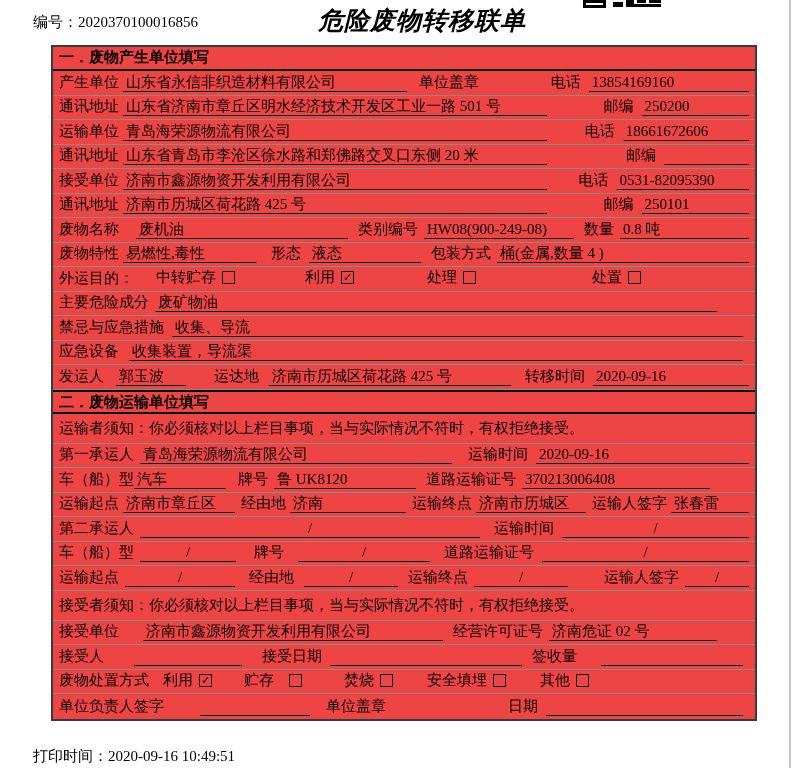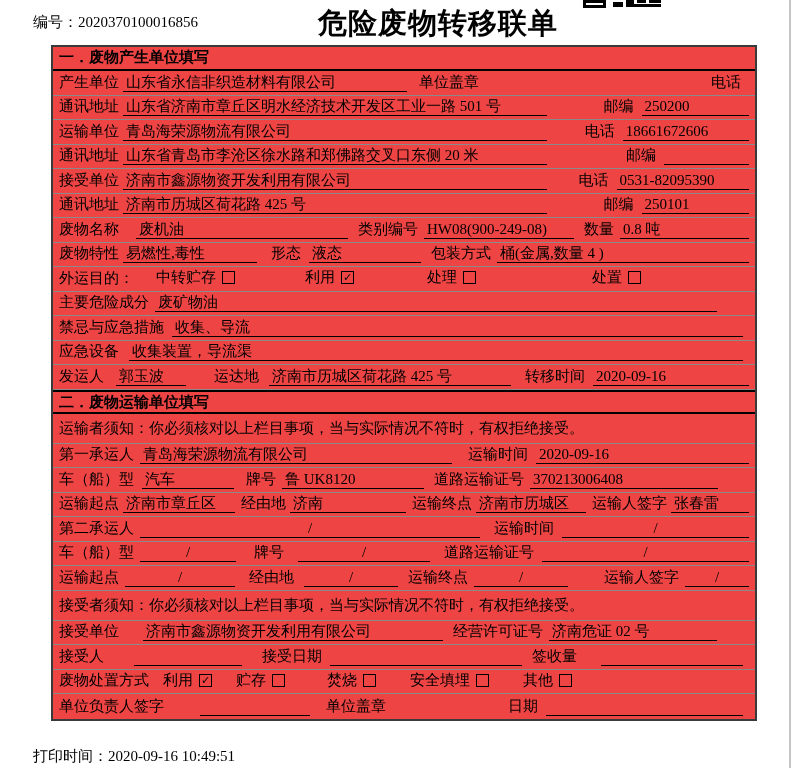--- a/index.html
+++ b/index.html
@@ -2,21 +2,21 @@
 <html><head>
 <meta charset="utf-8">
 <style>
   html,body{margin:0;padding:0;}
   body{
     width:796px;height:768px;position:relative;background:#ffffff;
     font-family:"Liberation Serif","DejaVu Serif",serif;
     color:#000;font-size:15px;overflow:hidden;
   }
   .serial{position:absolute;left:33px;top:13px;white-space:nowrap;}
-  .doc-title{position:absolute;left:318px;top:4px;font-size:29px;font-weight:bold;letter-spacing:1px;white-space:nowrap;}
+  .doc-title{position:absolute;left:318px;top:4px;font-size:25px;font-weight:bold;letter-spacing:1px;white-space:nowrap;font-style:italic;}
   .frag{position:absolute;left:583px;top:0;width:80px;height:8px;}
   .frag div{position:absolute;background:#000;}
   .frag .fbox{background:#fff;border:3px solid #000;box-sizing:border-box;width:23px;height:8px;left:0;top:0;}
   .edge-line{position:absolute;left:789px;top:0;width:2px;height:768px;background:#c4c4c4;}
   .form{
     position:absolute;left:51px;top:45px;width:706px;box-sizing:border-box;
     border:2px solid #3a3a3a;background:#ef4444;
   }
   .sh{
     height:24px;box-sizing:border-box;border-top:2px solid #000;border-bottom:2px solid #000;
@@ -67,20 +67,21 @@
 <div class="form">
 
   <div class="sh">一．废物产生单位填写</div>
 
   <div class="r">
     <span class="lab">产生单位</span>
     <span class="u" style="width:284px;margin-left:4px;">山东省永信非织造材料有限公司</span>
     <span class="lab" style="margin-left:12px;">单位盖章</span>
     <span class="sp"></span>
     <span class="lab" style="width:38px;">电话</span>
+    <span class="u uf">13854169160</span>
   </div>
 
   <div class="r">
     <span class="lab">通讯地址</span>
     <span class="u" style="width:424px;margin-left:4px;">山东省济南市章丘区明水经济技术开发区工业一路 501 号</span>
     <span class="sp"></span>
     <span class="lab" style="width:38px;">邮编</span>
     <span class="u uf">250200</span>
   </div>
 
@@ -186,21 +187,21 @@
 
   <div class="r">
     <span class="lab">第一承运人</span>
     <span class="u" style="width:312px;margin-left:6px;">青岛海荣源物流有限公司</span>
     <span class="lab" style="margin-left:16px;">运输时间</span>
     <span class="u uf" style="margin-left:8px;">2020-09-16</span>
   </div>
 
   <div class="r">
     <span class="lab">车（船）型</span>
-    <span class="u" style="width:92px;margin-left:8px;">汽车</span>
+    <span class="u" style="width:92px;margin-left:0;">汽车</span>
     <span class="lab" style="margin-left:12px;">牌号</span>
     <span class="u" style="width:142px;margin-left:6px;">鲁 UK8120</span>
     <span class="lab" style="margin-left:10px;">道路运输证号</span>
     <span class="u" style="width:188px;margin-left:6px;">370213006408</span>
     <span class="tsp"></span>
   </div>
 
   <div class="r">
     <span class="lab">运输起点</span>
     <span class="u" style="width:112px;margin-left:4px;">济南市章丘区</span>
@@ -260,21 +261,21 @@
     <span class="lab" style="margin-left:10px;">签收量</span>
     <span class="u uf" style="margin-left:24px;margin-right:6px;"></span>
   </div>
 
   <div class="r">
     <span class="lab">废物处置方式</span>
     <span class="cbx" style="margin-left:14px;">
         <span>利用</span>
         <span class="box">✓</span>
       </span>
-    <span class="cbx" style="margin-left:24px;">
+    <span class="cbx" style="margin-left:32px;gap:9px;">
         <span>贮存</span>
         <span class="box"></span>
       </span>
     <span class="cbx" style="margin-left:42px;">
         <span>焚烧</span>
         <span class="box"></span>
       </span>
     <span class="cbx" style="margin-left:34px;">
         <span>安全填埋</span>
         <span class="box"></span>

